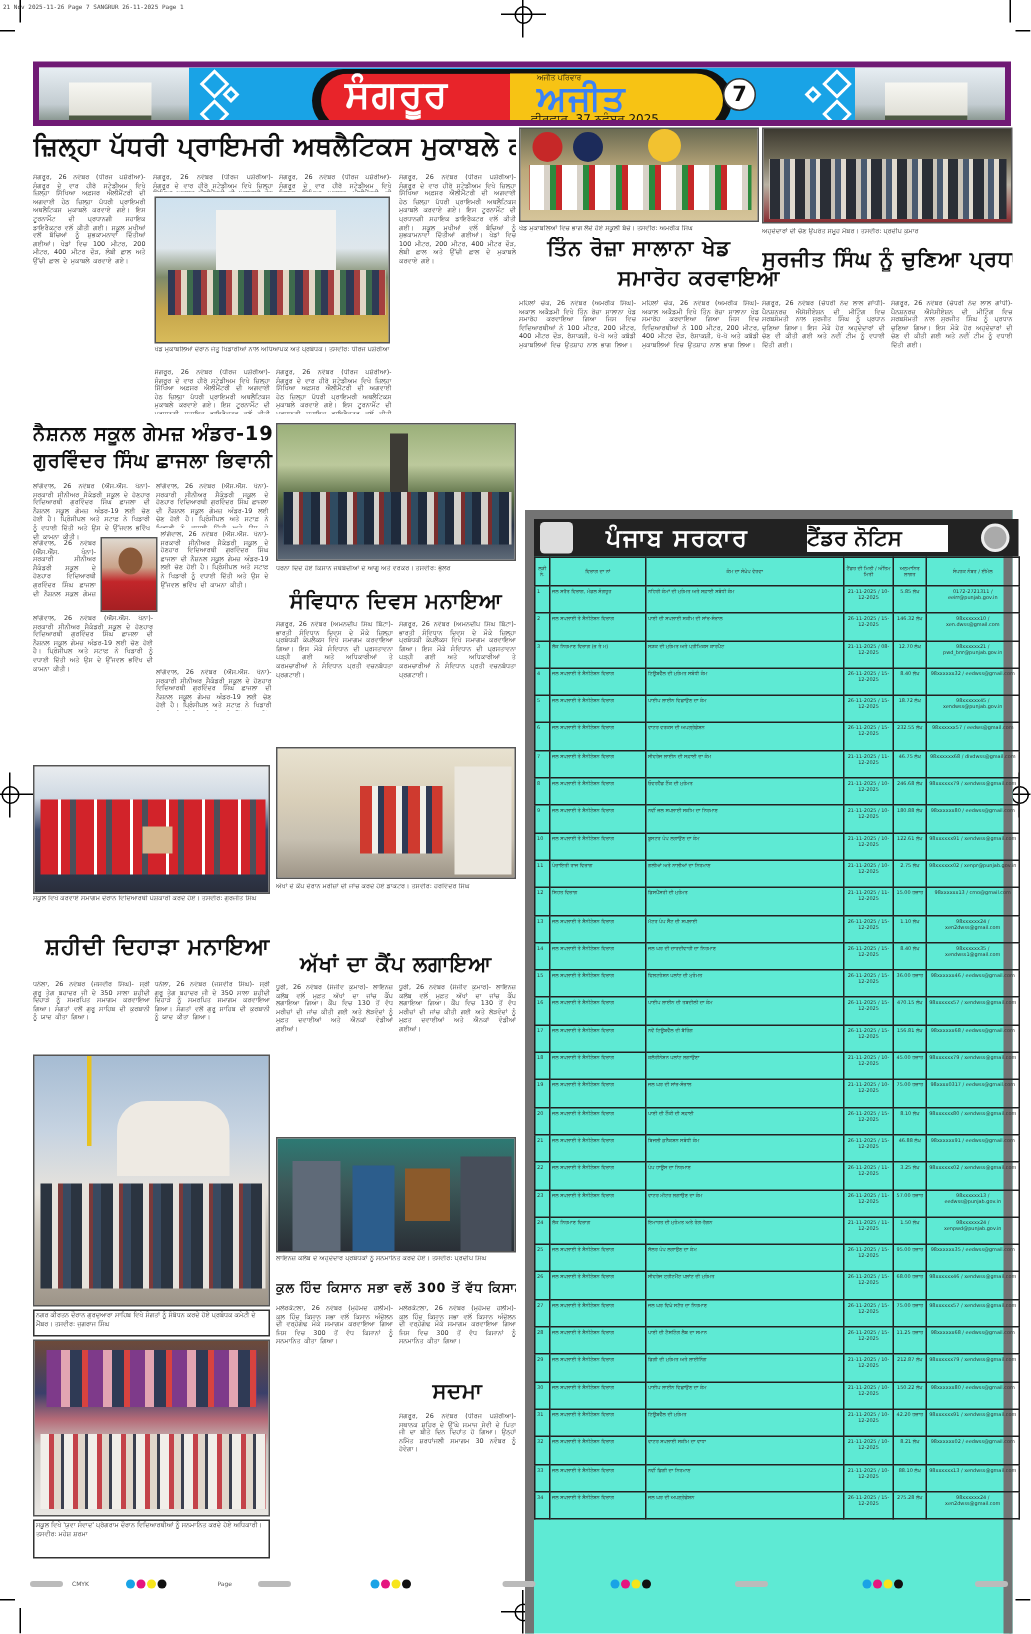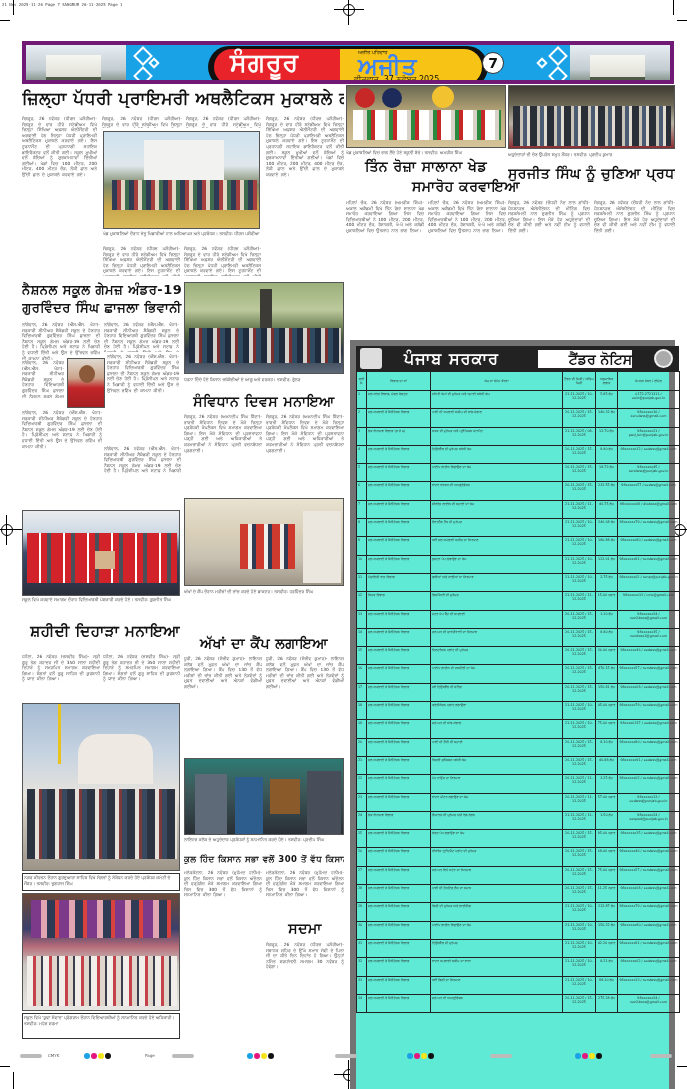--- a/index.html
+++ b/index.html
@@ -28,21 +28,21 @@
 .pgnum{left:482px;top:52px;width:22px;height:22px;border-radius:50%;background:#fff;border:1px solid #333;font-size:14px;font-weight:bold;text-align:center;line-height:20px}
 
 .hl{font-weight:bold;color:#111;white-space:nowrap;overflow:hidden;letter-spacing:0.5px}
 .txt{font-size:4.3px;line-height:5.6px;color:#333;overflow:hidden;text-align:justify;word-spacing:1px}
 .cap{font-size:4.3px;line-height:5.6px;color:#333;overflow:hidden}
 .photo{overflow:hidden;border:1px solid #555}
 
 .tender{left:350px;top:340px;width:325px;height:833px;border:6px solid #737373;background:#5eead4}
 .tbar{position:absolute;left:0;top:0;width:323px;height:25px;background:#222}
 .tbar .t{position:absolute;left:48px;top:3px;font-size:16px;font-weight:bold;color:#fff;white-space:nowrap;letter-spacing:1px}
-.tbar .box{position:absolute;left:182px;top:4px;width:94px;height:18px;background:#fff;font-size:14px;font-weight:bold;text-align:right;line-height:18px;white-space:nowrap}
+.tbar .box{position:absolute;left:182px;top:4px;width:94px;height:18px;background:#fff;font-size:14px;font-weight:bold;text-align:left;line-height:18px;white-space:nowrap}
 .tbar .emb{position:absolute;left:4px;top:2px;width:22px;height:21px;background:#ddd;border-radius:3px}
 .tbar .emb2{position:absolute;right:6px;top:3px;width:19px;height:19px;background:#aaa;border-radius:50%;border:2px solid #eee}
 table.tt{position:absolute;left:0;top:25px;width:323px;border-collapse:collapse;table-layout:fixed}
 table.tt td,table.tt th{border:0.7px solid #222;font-size:3.3px;line-height:4px;color:#333;vertical-align:top;padding:1px;overflow:hidden;font-weight:normal}
 table.tt th{text-align:center;height:19px;vertical-align:middle}
 table.tt td{height:18.3px}
 table.tt td.c{text-align:center}
 .tfoot{position:absolute;left:0;top:620px;width:323px;height:73px;border-top:1px solid #111}
 .tfoot .l1{position:absolute;left:4px;top:4px;font-size:10px;font-weight:bold;color:#111;white-space:nowrap}
 .tfoot .l2{position:absolute;left:4px;top:26px;font-size:10px;color:#222;white-space:nowrap}

